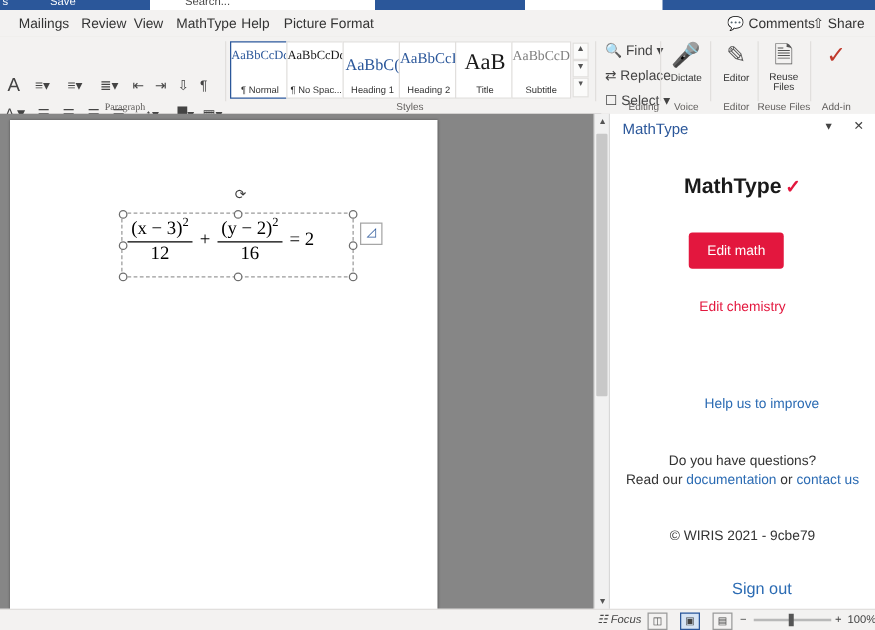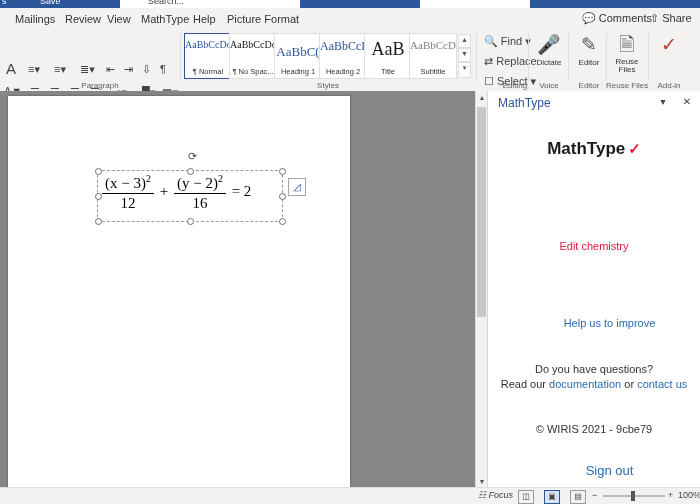--- a/index.html
+++ b/index.html
@@ -400,21 +400,21 @@
 
     <div class="ic" style="left:30px; top:57px;">☰</div>
     <div class="ic" style="left:50px; top:57px;">☰</div>
     <div class="ic" style="left:70px; top:57px;">☰</div>
     <div class="ic" style="left:90px; top:57px;">☰</div>
     <div class="ic" style="left:116px;top:57px;">↕▾</div>
     <div class="ic" style="left:142px;top:57px;">█▾</div>
     <div class="ic" style="left:162px;top:57px;">▦▾</div>
 
     <div class="ic" style="left:168px;top:80px;font-size:8px;">◢</div>
-    <div class="grp-label" style="left:60px; width:80px;">Paragraph</div>
+    <div class="grp-label" style="left:60px; width:80px;font-family:Liberation Serif, serif;">Paragraph</div>
 
     <div class="grp-sep" style="left:180px;"></div>
 
     <div class="style-card sel" style="left:184px;">
       <span class="sample" style="font-size:10px;">AaBbCcDd</span>
       <span class="sname">¶ Normal</span>
     </div>
     <div class="style-card" style="left:229px;">
       <span class="sample" style="font-size:10px;color:#1a1a1a;">AaBbCcDd</span>
       <span class="sname">¶ No Spac...</span>
@@ -534,20 +534,21 @@
     <div class="pane-head">
       <div class="pane-title">MathType</div>
       <div class="pane-btn" style="left:168px;">▾</div>
       <div class="pane-btn" style="left:192px;">✕</div>
     </div>
 
     <div class="mt-logo">
       <span>MathType</span><span class="check">✓</span>
     </div>
 
+    <button class="btn-edit-math">Edit math</button>
 
     <a class="lnk" style="top:149px;">Edit chemistry</a>
 
     <a class="lnk blue" style="top:226px;">Help us to improve</a>
 
     <div class="pane-text" style="top:272px;">Do you have questions?</div>
     <div class="pane-text" style="top:287px;">
       <span>Read our </span><a class="inline-lnk">documentation</a><span> or </span><a class="inline-lnk">contact us</a>
     </div>
 

